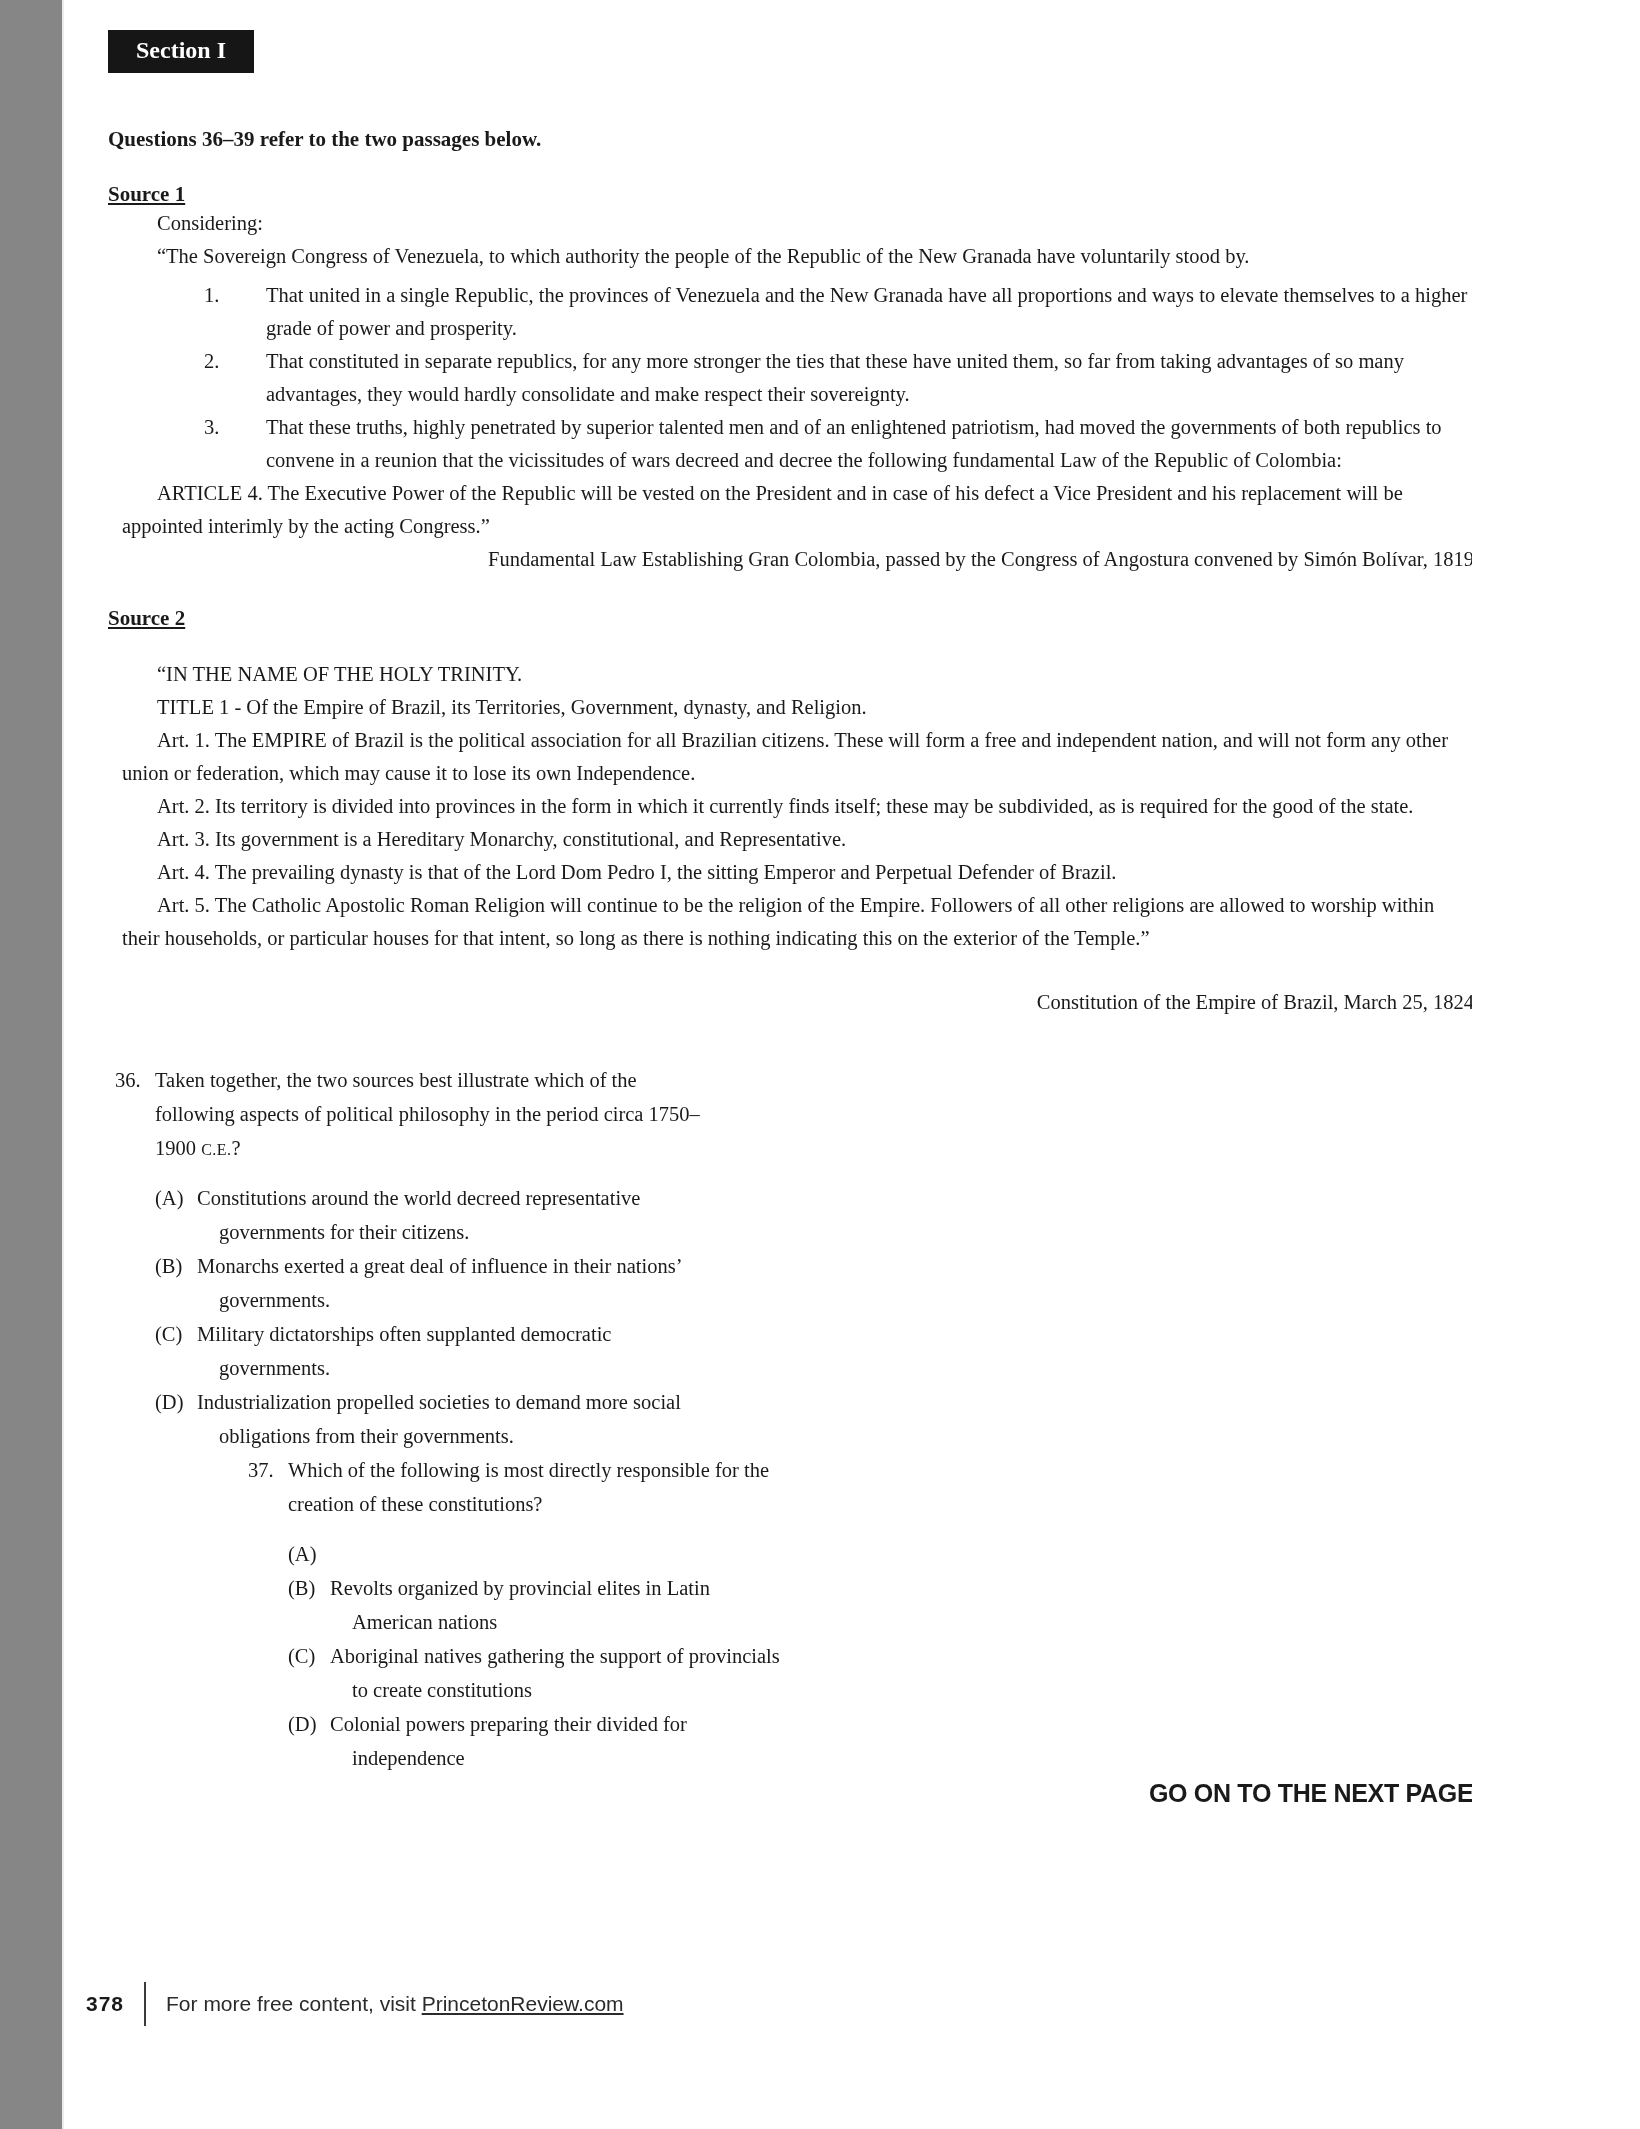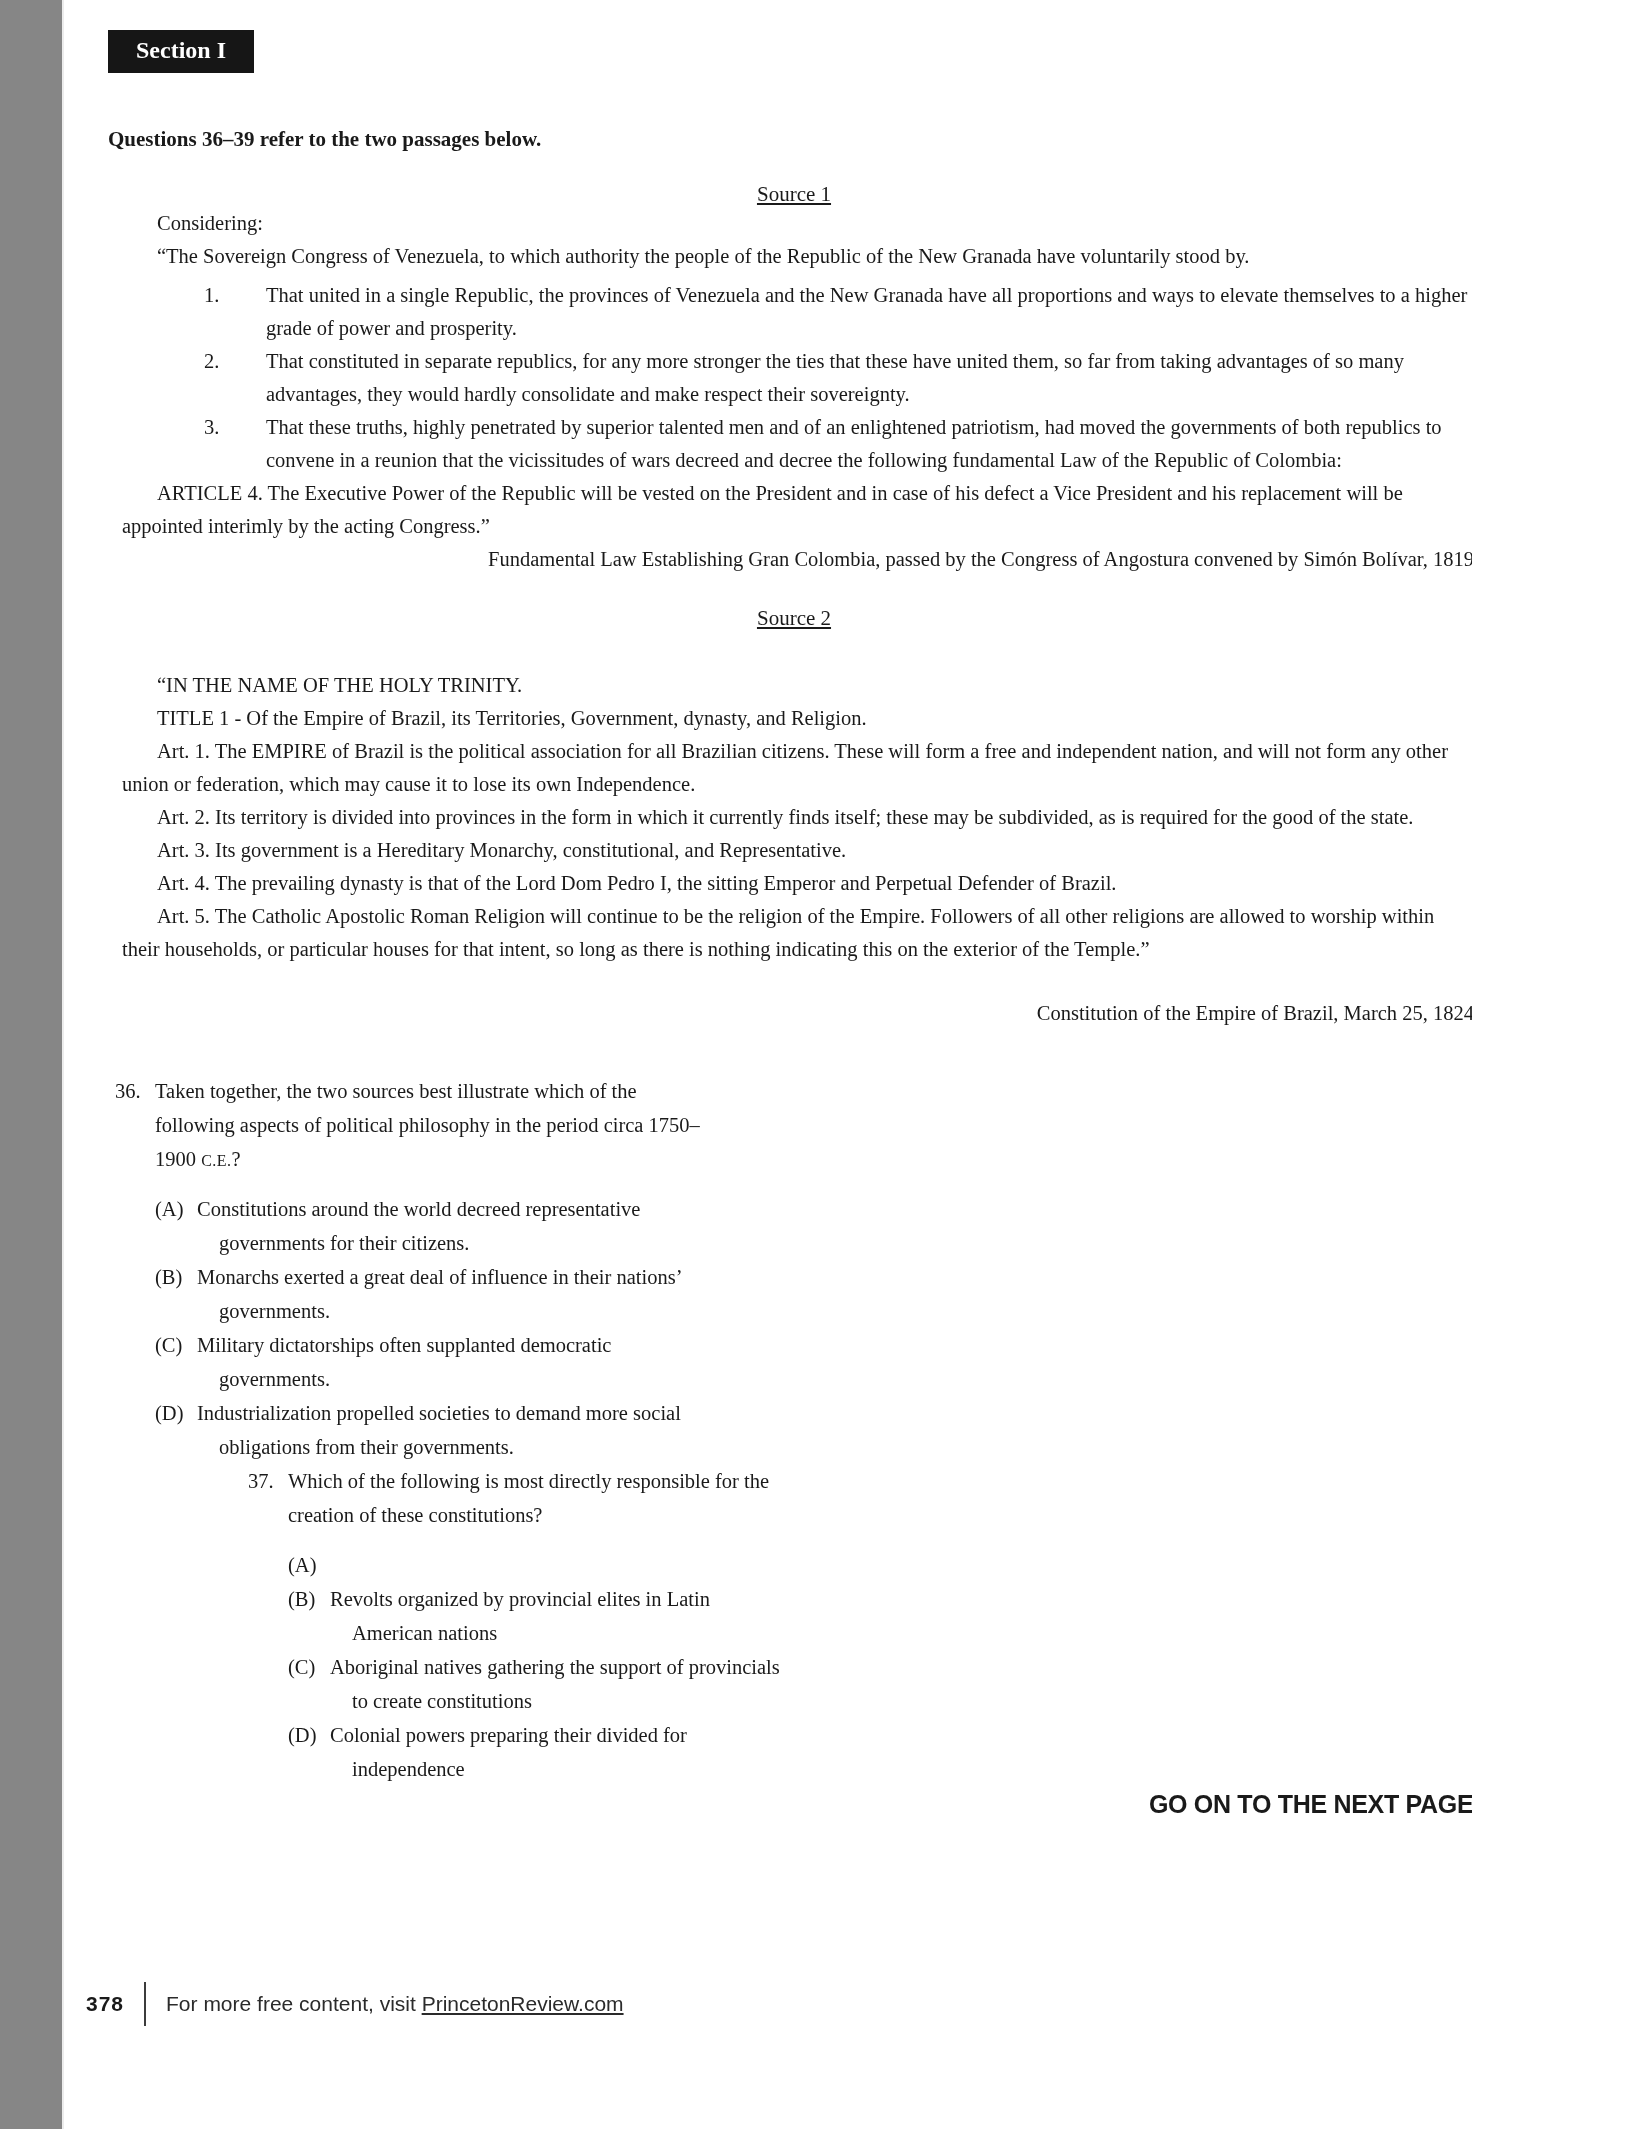--- a/index.html
+++ b/index.html
@@ -38,22 +38,21 @@
     padding: 7px 28px 9px 28px;
   }
   .instructions {
     margin: 54px 0 0 0;
     font-weight: bold;
     font-size: 21px;
   }
   .src-heading {
     margin: 30px 0 0 0;
     font-size: 21px;
-    font-weight: normal;
-    text-align: center;
+    font-weight: bold;
   }
   .src-heading span { text-decoration: underline; }
   .passage {
     margin-left: 14px;
     width: 1352px;
     font-size: 20.5px;
     line-height: 33px;
   }
   .passage p { margin: 0; }
   .indent { text-indent: 35px; }
@@ -61,21 +60,21 @@
   .plist { margin: 6px 0 0 82px; }
   .li-row { display: flex; }
   .li-num { flex: none; width: 62px; }
   .li-text { flex: 1; }
   .article-gap { margin-top: 27px; }
   .attr {
     text-align: right;
     margin-top: 27px;
   }
   .qt-line { margin: 0; }
-  .quote-block { margin-top: 38px; margin-left: 35px; }
+  .quote-block { margin-top: 27px; margin-left: 35px; }
   .questions {
     display: flex;
     margin: 44px 0 0 7px;
     font-size: 20.5px;
     line-height: 34px;
     flex-direction: column;
   }
   .qcol-left  { flex: none; width: 585px; }
   .qcol-right { flex: none; width: 575px; margin-left: 133px; }
   .q { display: flex; }

